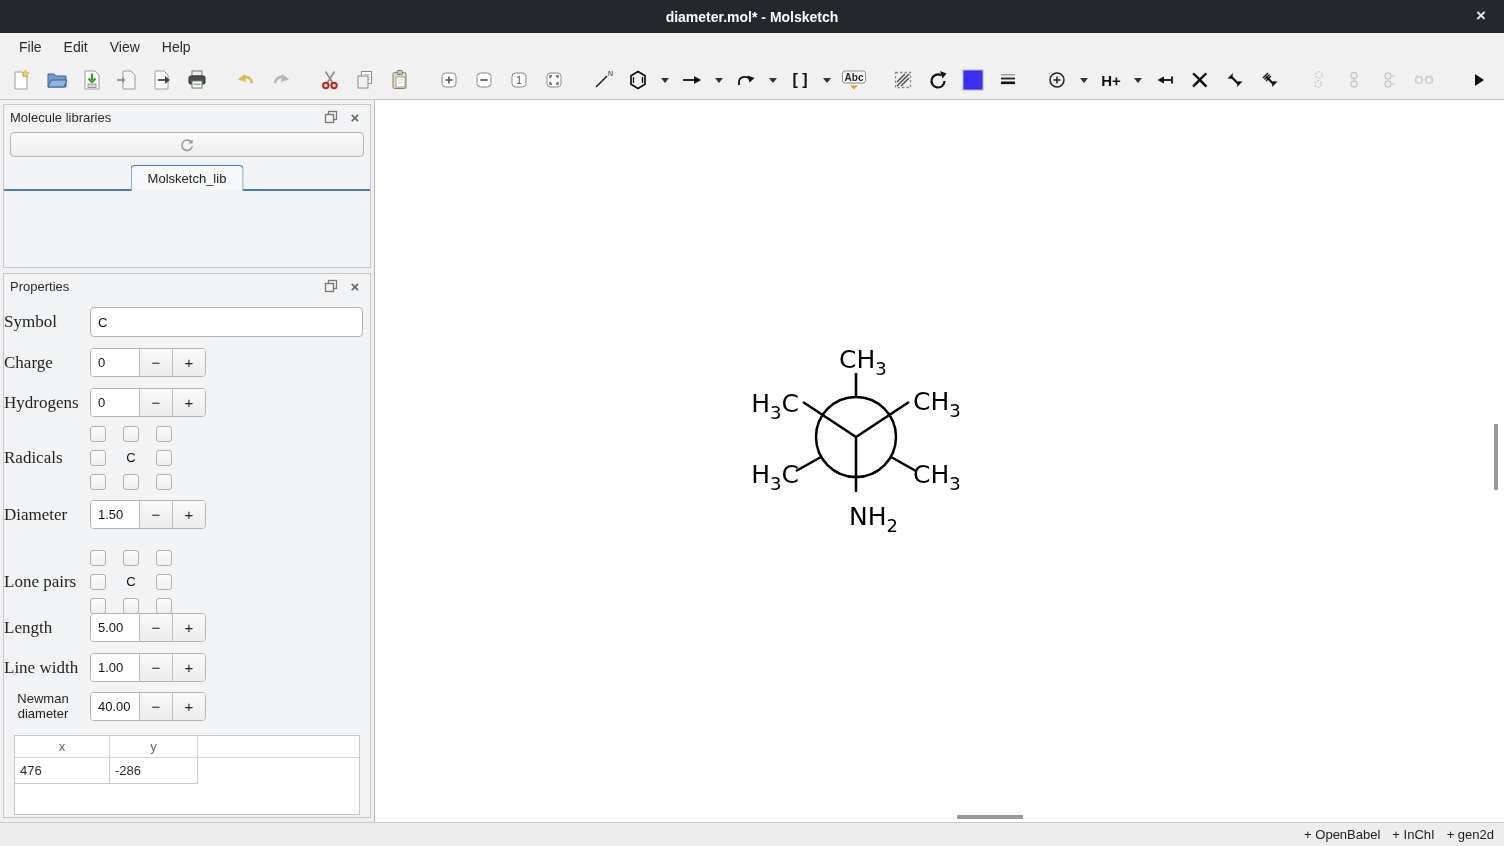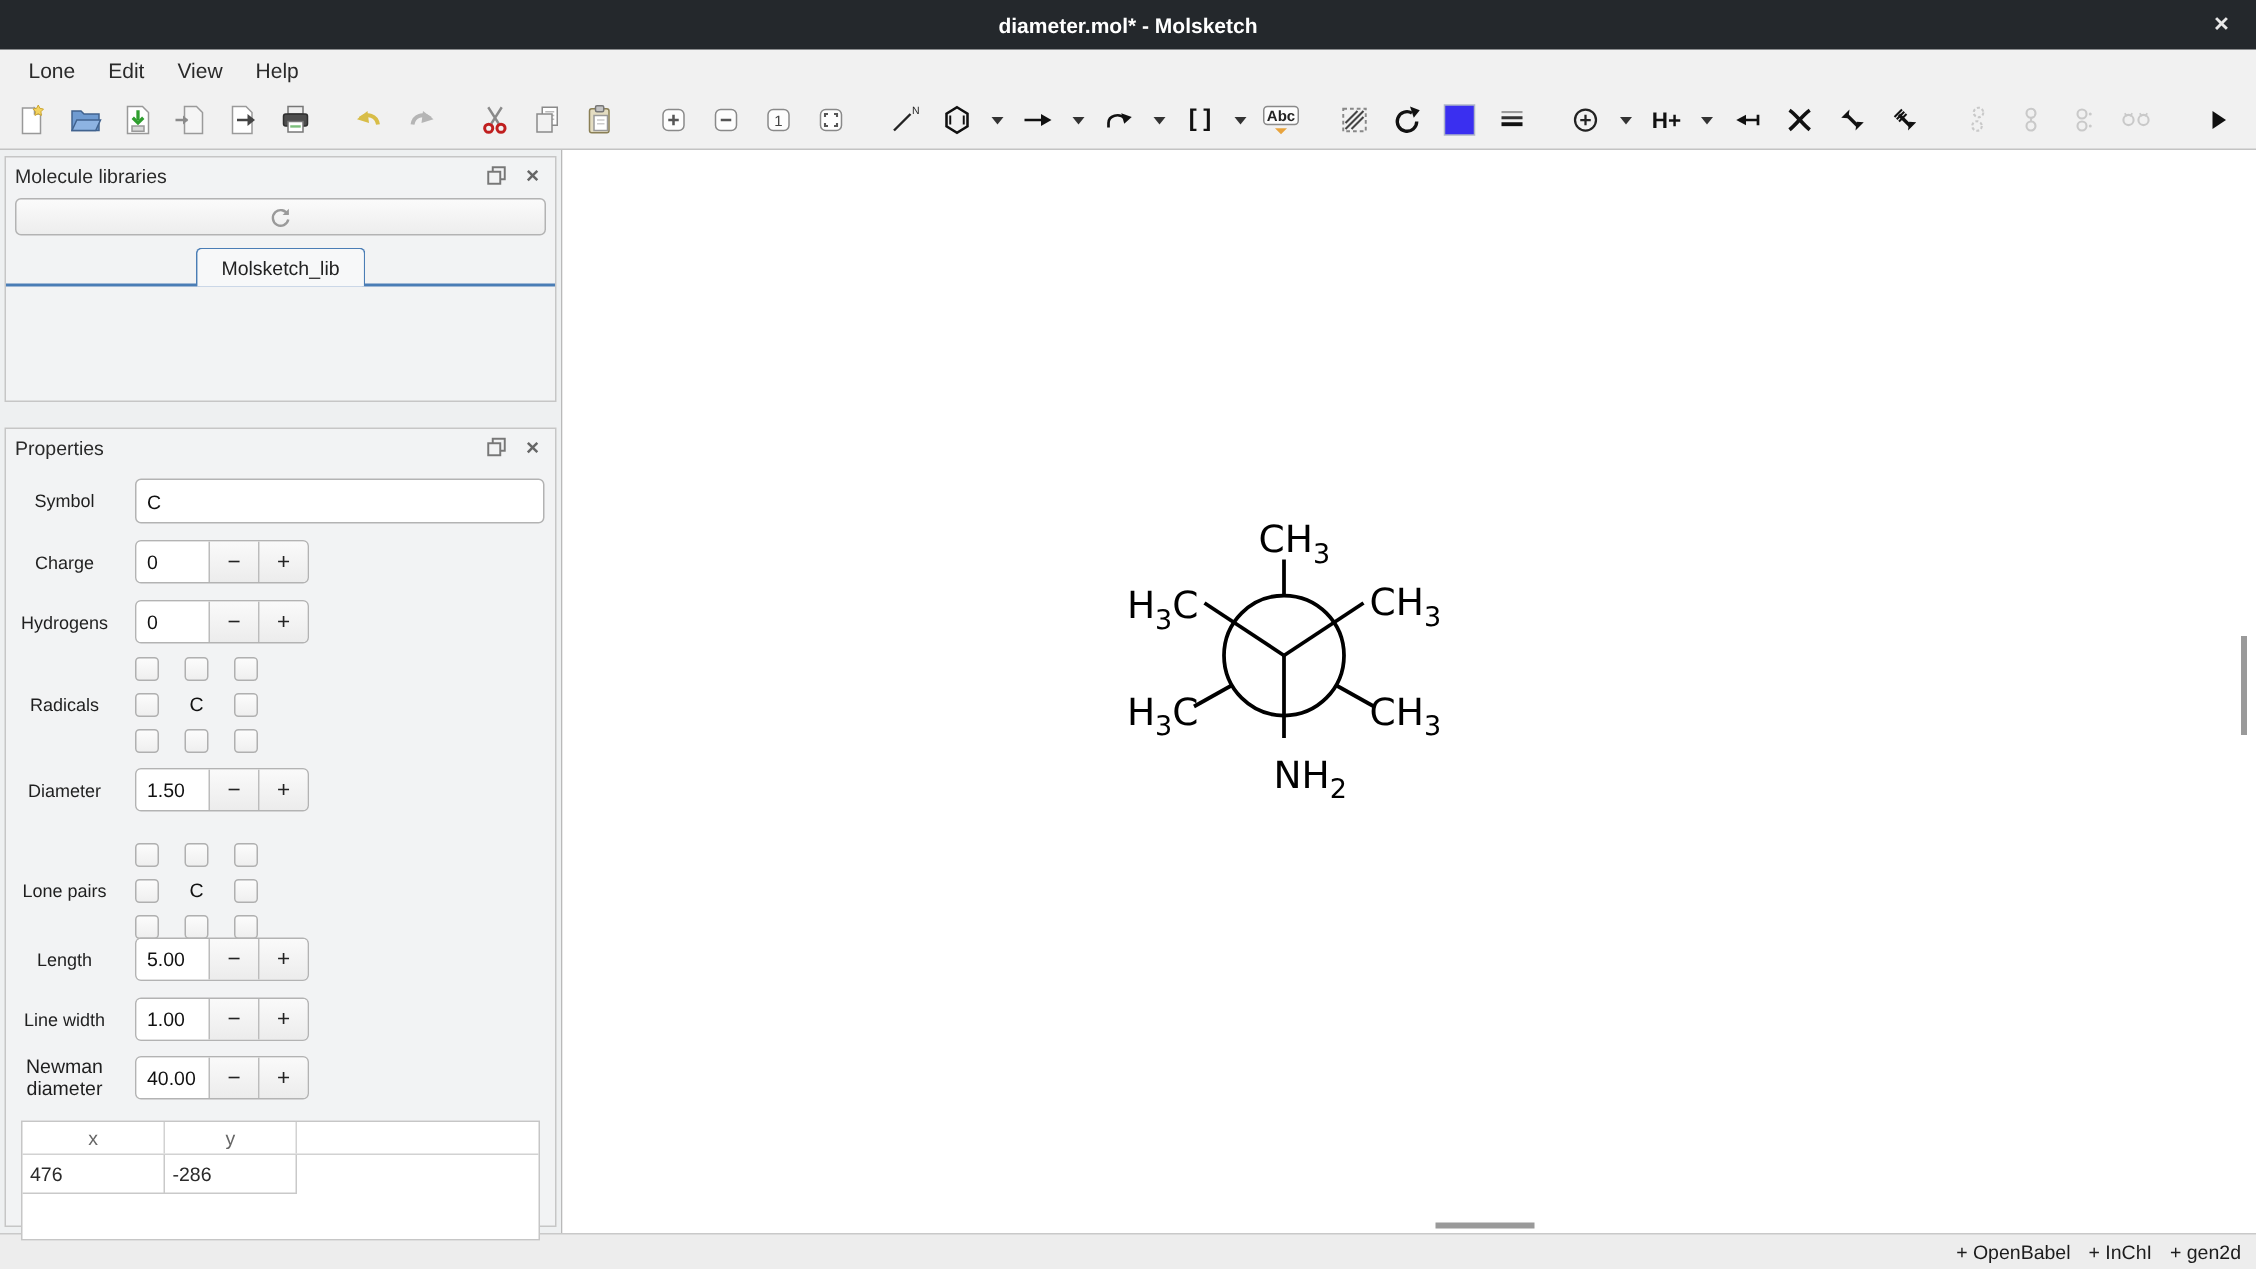--- a/index.html
+++ b/index.html
@@ -40,42 +40,42 @@
     padding:4px 3px; display:flex; flex-direction:column; }
   .panel { background:#f2f3f4; border:1px solid #c6c6c6; position:relative; }
   .panel-header { height:24px; display:flex; align-items:center; padding:0 6px;
     font-size:13px; color:#2a2a2a; }
   .panel-header .sp { flex:1; }
   .phicon { width:18px; height:16px; display:flex; align-items:center; justify-content:center;
     color:#666; margin-left:6px; }
   .phicon.x { font-size:15px; font-weight:bold; }
 
   
-  .libpanel { height:164px; margin-bottom:17px; }
+  .libpanel { height:164px; margin-bottom:5px; }
   .refresh-btn { display:block; margin:3px 6px 6px 6px; width:calc(100% - 12px); height:25px;
     border:1px solid #b3b3b3; border-radius:4px;
     background:linear-gradient(#fbfbfb,#ededed); }
   .refresh-btn svg { display:block; margin:0 auto; }
   .tabbar { position:relative; height:28px; }
   .tabbar .baseline { position:absolute; left:0; right:0; bottom:0; height:2px; background:#4a7db5; }
   .tab { position:absolute; left:50%; transform:translateX(-50%); bottom:0; height:26px;
     padding:0 16px; background:#f7f8f9; border:1px solid #4a7db5; border-bottom:none;
     border-radius:4px 4px 0 0; font-size:13px; color:#222; display:flex; align-items:center; }
   .liblist { position:absolute; left:3px; right:3px; top:89px; bottom:3px;
     background:#fff; border:1px solid #4a7db5; overflow:hidden; }
   .librow { height:31px; background:#e9e9e9; display:flex; align-items:center; }
   .libthumb { width:56px; height:27px; background:#fdfdfd; margin-left:2px; display:flex;
     align-items:center; justify-content:center; }
   .librow .lbl { font-size:13px; color:#1d1d1d; margin-left:12px; }
   .libscroll { position:absolute; right:1px; bottom:2px; width:5px; height:36px; background:#3d6cab; }
 
   
   .propspanel { flex:1 1 auto; }
   .prow { position:absolute; left:0; right:0; display:flex; align-items:center; }
-  .plabel { width:78px; text-align:center; font-size:12px; color:#1f1f1f; flex:0 0 auto; }
+  .plabel { width:78px; text-align:left; font-size:17px; color:#1f1f1f; flex:0 0 auto;font-family:Liberation Serif, serif; }
   .plabel2 { width:78px; text-align:center; font-size:13px; color:#1f1f1f; line-height:15px; flex:0 0 auto; }
   .pfield { margin-left:8px; }
   .txtinput { width:273px; height:30px; border:1px solid #b3b3b3; border-radius:4px;
     background:#fff; font-size:13px; padding:0 7px; color:#111;
     font-family:"Liberation Sans","DejaVu Sans",sans-serif; }
   .spin { display:flex; height:29px; border:1px solid #b3b3b3; border-radius:4px;
     overflow:hidden; background:#fff; }
   .spin .val { width:48px; background:#fff; font-size:13px; color:#111; display:flex;
     align-items:center; padding-left:7px; }
   .spin .btn { width:33px; border:none; border-left:1px solid #bcbcbc;
@@ -112,21 +112,21 @@
 <body>
 
 <div class="app">
 
   <div class="titlebar">
     <span>diameter.mol* - Molsketch</span>
     <span class="close">×</span>
   </div>
 
   <div class="menubar">
-    <span>Lone</span>
+    <span>File</span>
     <span>Edit</span>
     <span>View</span>
     <span>Help</span>
   </div>
 
   <div class="toolbar">
     <div class="tgroup">
       <button class="tb">
           <svg width="22" height="22" viewBox="0 0 22 22">
             <path d="M4 3h8l4 4v13H4z" fill="#fff" stroke="#999"></path>

